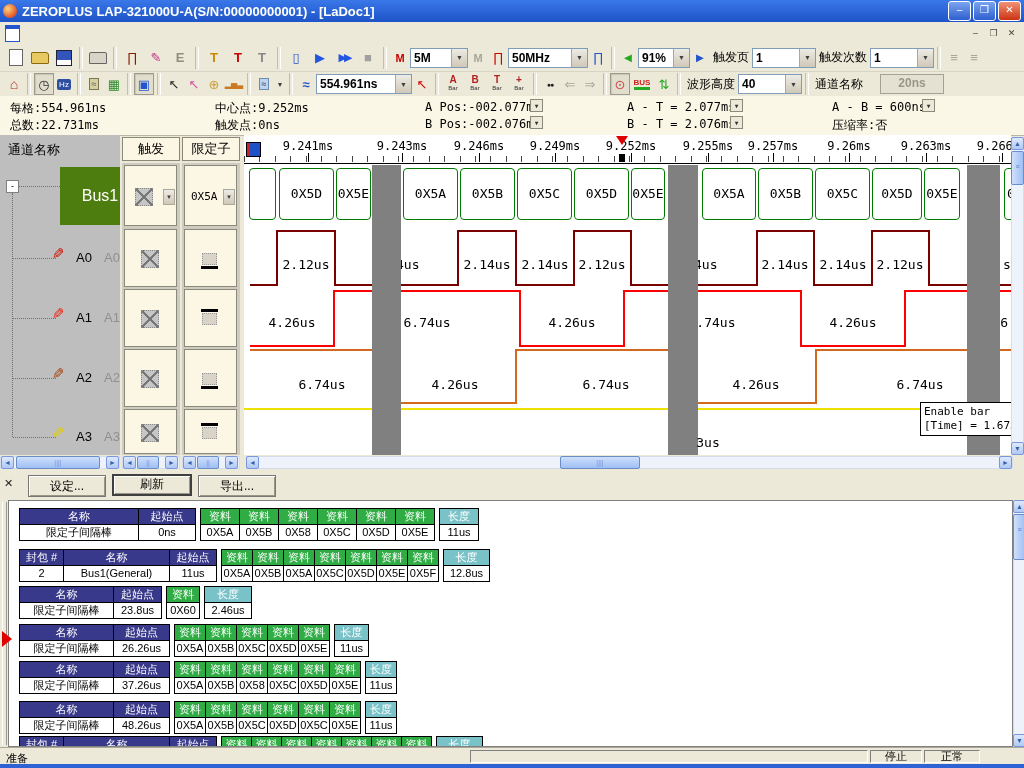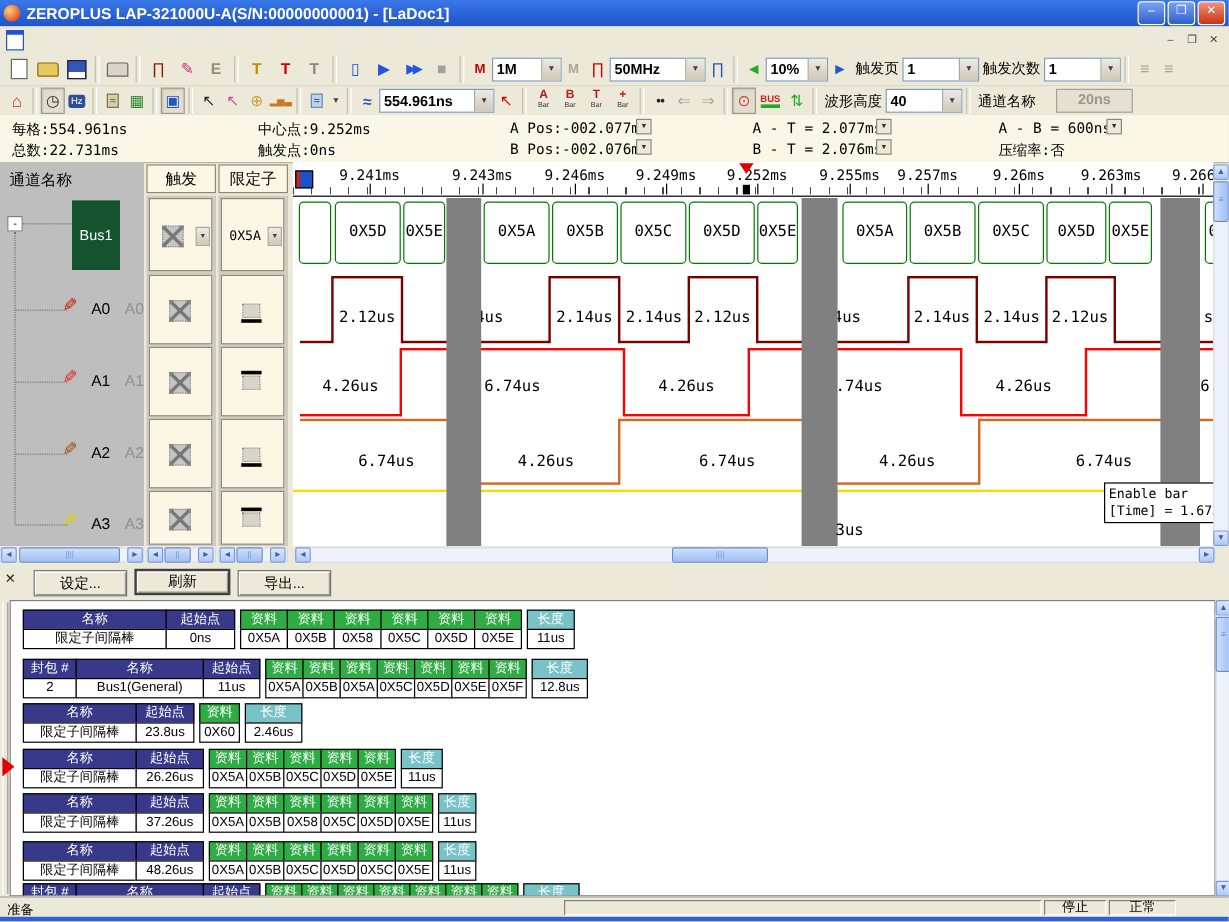--- a/index.html
+++ b/index.html
@@ -44,21 +44,21 @@
   
   #infobar{position:absolute;left:0;top:96px;width:1024px;height:39px;background:#FBF7E6;border-bottom:1px solid #B8B5A5;
     font-family:"DejaVu Sans Mono","Liberation Sans",monospace;font-size:12px;}
   .itext{position:absolute;white-space:nowrap;}
   .dbtn{position:absolute;width:13px;height:13px;border:1px solid #8a8a7a;background:#ECE9D8;font-size:6px;text-align:center;line-height:12px;color:#333;box-sizing:border-box;}
   
   #chpanel{position:absolute;left:0;top:135px;width:120px;height:321px;background:#BEBEBE;overflow:hidden;}
   #chpanel .phdr{position:absolute;left:8px;top:6px;font-size:13px;font-family:Liberation Mono, monospace;}
   .dotv{position:absolute;border-left:1px dotted #707070;width:0;}
   .doth{position:absolute;border-top:1px dotted #707070;height:0;}
-  .busbox-ch{position:absolute;background:#14532d;color:#fff;font-size:12px;display:flex;align-items:center;justify-content:center;}
+  .busbox-ch{position:absolute;background:#4d7c0f;color:#fff;font-size:16px;display:flex;align-items:center;justify-content:center;padding-left:20px;}
   .expander{position:absolute;width:13px;height:13px;background:#fff;border:1px solid #808080;font-size:9px;line-height:11px;text-align:center;box-sizing:border-box;}
   .pen{position:absolute;font-size:15px;transform:scaleX(-1);}
   .chlab{position:absolute;font-size:13px;color:#000;}
   .chdup{position:absolute;font-size:13px;color:#8F8F8F;}
   .colhdr{position:absolute;top:137px;width:58px;height:24px;background:#FCF6E4;border:1px solid #8a8a7a;box-sizing:border-box;
     text-align:center;font-size:13px;line-height:22px;}
   .colbody{position:absolute;top:163px;height:292px;width:58px;background:#CFCBC0;overflow:hidden;}
   .cell{position:absolute;background:#FCF6E4;border:1px solid #8a8a7a;box-sizing:border-box;}
   .xbox{position:absolute;width:18px;height:18px;border:1px dotted #888;box-sizing:border-box;
     background:linear-gradient(45deg,transparent 44%,#777 44%,#777 56%,transparent 56%),
@@ -158,34 +158,34 @@
   <span class="tbtn" style="color:#CC0000;font-weight:bold;">T</span>
   <span class="tbtn" style="color:#888;font-weight:bold;">T</span>
   <span class="tsep"></span>
   <span class="tbtn" style="color:#2255CC;">▯</span>
   <span class="tbtn" style="color:#2255E0;">▶</span>
   <span class="tbtn" style="color:#2255E0;letter-spacing:-3px;font-size:11px;">▶▶</span>
   <span class="tbtn" style="color:#A0A0A0;">■</span>
   <span class="tsep"></span>
   <span class="tbtn sm" style="color:#CC0000;font-weight:bold;font-size:11px;">M</span>
   <span class="combo" style="width:58px;">
-    <span class="cval">1M</span>
+    <span class="cval">5M</span>
     <span class="carr">▼</span>
     </span>
   <span class="tbtn sm dis" style="font-weight:bold;font-size:11px;">M</span>
   <span class="tbtn sm" style="color:#CC0000;">∏</span>
   <span class="combo" style="width:80px;">
     <span class="cval">50MHz</span>
     <span class="carr">▼</span>
     </span>
   <span class="tbtn sm" style="color:#2255CC;">∏</span>
   <span class="tsep"></span>
   <span class="tbtn sm" style="color:#22AA22;">◄</span>
   <span class="combo" style="width:52px;">
-    <span class="cval">10%</span>
+    <span class="cval">91%</span>
     <span class="carr">▼</span>
     </span>
   <span class="tbtn sm" style="color:#2255CC;">►</span>
   <span class="tlabel">触发页</span>
   <span class="combo" style="width:64px;">
     <span class="cval">1</span>
     <span class="carr">▼</span>
     </span>
   <span class="tlabel">触发次数</span>
   <span class="combo" style="width:64px;">

